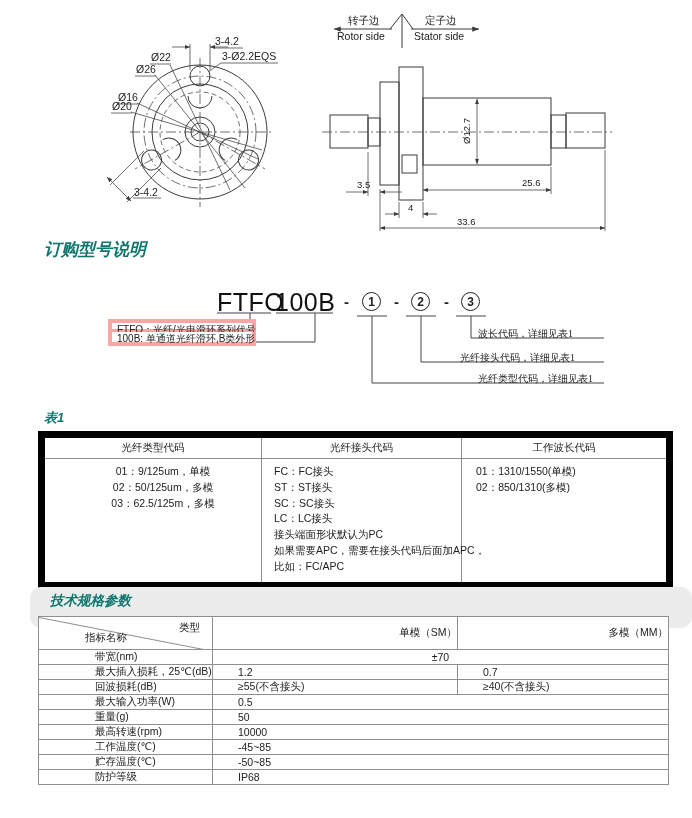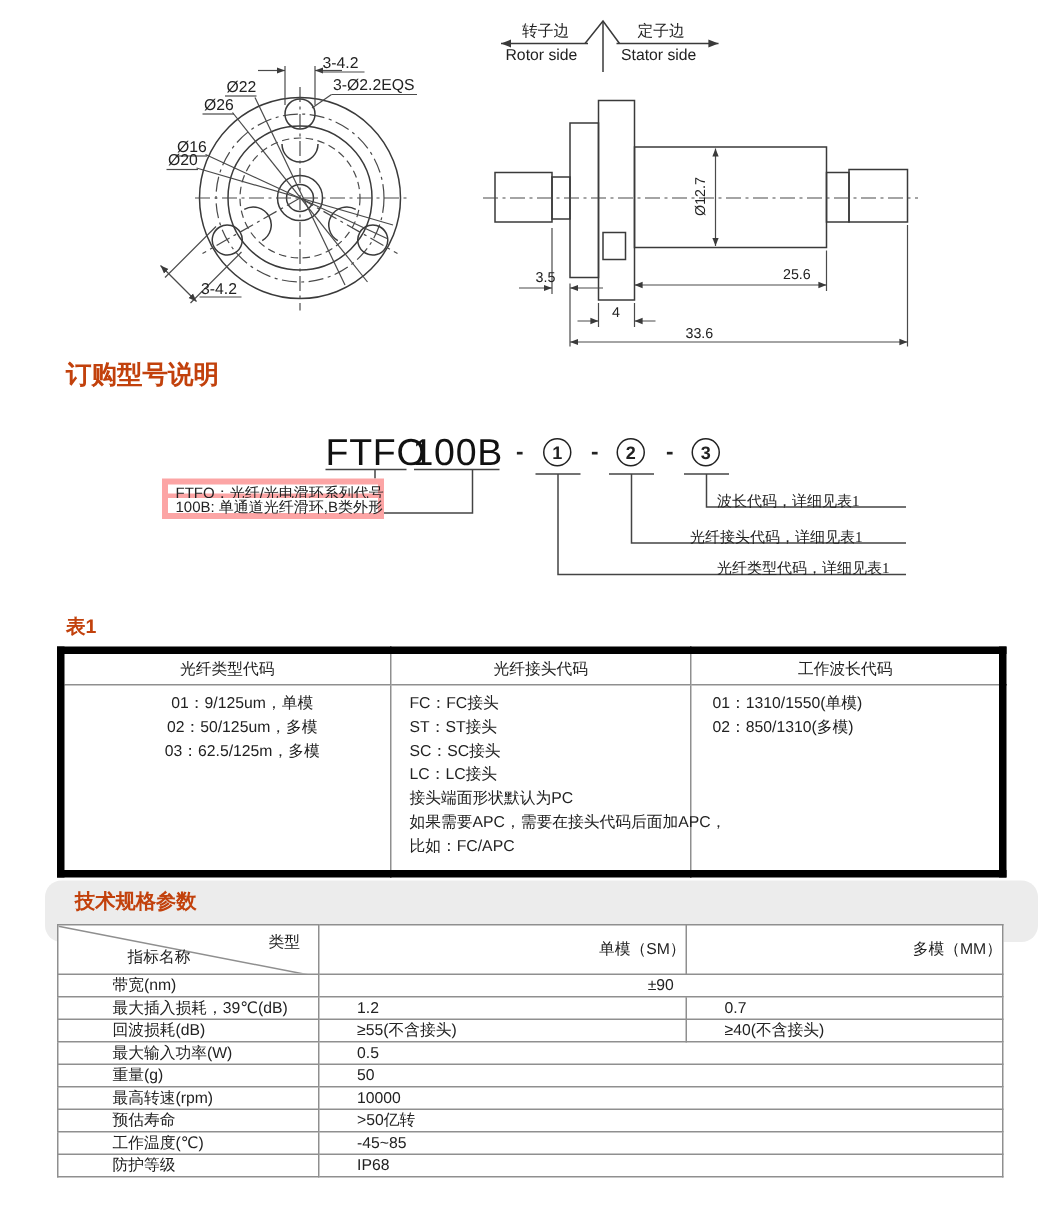--- a/index.html
+++ b/index.html
@@ -1,41 +1,41 @@
 <!DOCTYPE html>
 <html><head>
 <meta charset="utf-8">
 <style>
   html,body{margin:0;padding:0;background:#fff;}
   .canvas{position:relative;width:692px;height:818px;background:#ffffff;
           font-family:"Liberation Sans","DejaVu Sans",sans-serif;color:#222;overflow:hidden;}
   svg{position:absolute;left:0;}
-  .t-blue{color:#c2410c;font-weight:bold;}
+  .t-blue{color:#0f766e;font-weight:bold;font-style:italic;}
   #ordering-title{position:absolute;left:44px;top:238px;font-size:17px;}
   #table1-title{position:absolute;left:44px;top:409px;font-size:13px;}
   #specs-bar{position:absolute;left:30px;top:587px;width:662px;height:41px;background:#ececec;border-radius:11px;}
   #specs-title{margin-left:20px;line-height:27px;font-size:13.5px;}
   .model{position:absolute;top:288px;font-size:25px;color:#111;letter-spacing:.5px;}
   .dash{position:absolute;top:293px;font-size:15px;font-weight:bold;color:#222;}
   .circ{position:absolute;top:292px;width:19px;height:19px;border:1.5px solid #222;border-radius:50%;
         display:flex;align-items:center;justify-content:center;font-size:12px;font-weight:600;box-sizing:border-box;}
   .note-box{position:absolute;left:108px;width:148px;height:14px;border:4px solid #fca5a5;font-size:10px;
         line-height:13px;padding-left:5px;box-sizing:border-box;white-space:nowrap;background:#fff;}
   .callout{position:absolute;font-size:10px;white-space:nowrap;font-family:Liberation Serif, serif;}
   table{border-collapse:collapse;table-layout:fixed;background:#fff;}
-  #table1{position:absolute;left:38px;top:431px;width:628px;border:5px solid #000000;padding-left:28px;}
+  #table1{position:absolute;left:38px;top:431px;width:628px;border:7px solid #000000;padding-left:28px;}
   #table1 th{border:1px solid #8f8f8f;font-size:10.5px;font-weight:500;height:18px;}
   #table1 td{border:1px solid #8f8f8f;vertical-align:top;padding:5px 0 7px 0;}
   #table1 td div{font-size:10.5px;line-height:15.8px;white-space:nowrap;}
   .pad1 div{padding-left:20px;text-align:center;} .pad2 div{padding-left:12px;} .pad3 div{padding-left:14px;}
   #spec{position:absolute;left:38px;top:616px;width:630px;border:1px solid #666;}
   #spec td{border:1px solid #8f8f8f;font-size:10.5px;height:13.3px;padding:0;white-space:nowrap;}
   #spec .hrow td{height:32px;}
   #spec .hd{text-align:right;font-weight:500;}
-  #spec .lbl{padding-left:36px;}
+  #spec .lbl{padding-left:56px;}
   #spec .val{padding-left:25px;}
   #spec .ctr{text-align:center;padding-left:0;}
   .diag{position:relative;overflow:hidden;margin-left:15px;}
   .diag .dline{position:absolute;left:0;top:0;width:179px;height:1px;background:#8f8f8f;
         transform:rotate(11deg);transform-origin:0 0;}
   .diag .tp{position:absolute;top:4px;right:12px;}
   .diag .nm{position:absolute;bottom:4px;left:46px;}
   .cad{stroke:#3a3a3a;stroke-width:1;fill:none;}
   .cadthin{stroke:#4a4a4a;stroke-width:0.8;fill:none;}
   .dd{stroke-dasharray:10 3 2 3;}
@@ -244,24 +244,24 @@
       <td class="diag">
         <div class="dline"></div>
         <span class="tp">类型</span>
         <span class="nm">指标名称</span>
       </td>
       <td class="hd">单模（SM）</td>
       <td class="hd">多模（MM）</td>
     </tr>
     <tr>
       <td class="lbl">带宽(nm)</td>
-      <td class="val ctr" colspan="2">±90</td>
-    </tr>
-    <tr>
-      <td class="lbl">最大插入损耗，39℃(dB)</td>
+      <td class="val ctr" colspan="2">±70</td>
+    </tr>
+    <tr>
+      <td class="lbl">最大插入损耗，25℃(dB)</td>
       <td class="val">1.2</td>
       <td class="val">0.7</td>
     </tr>
     <tr>
       <td class="lbl">回波损耗(dB)</td>
       <td class="val">≥55(不含接头)</td>
       <td class="val">≥40(不含接头)</td>
     </tr>
     <tr>
       <td class="lbl">最大输入功率(W)</td>
@@ -269,27 +269,27 @@
     </tr>
     <tr>
       <td class="lbl">重量(g)</td>
       <td class="val" colspan="2">50</td>
     </tr>
     <tr>
       <td class="lbl">最高转速(rpm)</td>
       <td class="val" colspan="2">10000</td>
     </tr>
     <tr>
-      <td class="lbl">预估寿命</td>
-      <td class="val" colspan="2">&gt;50亿转</td>
-    </tr>
-    <tr>
       <td class="lbl">工作温度(℃)</td>
       <td class="val" colspan="2">-45~85</td>
     </tr>
     <tr>
+      <td class="lbl">贮存温度(℃)</td>
+      <td class="val" colspan="2">-50~85</td>
+    </tr>
+    <tr>
       <td class="lbl">防护等级</td>
       <td class="val" colspan="2">IP68</td>
     </tr>
   </tbody>
     </table>
 
 </div>
 
 </body></html>

